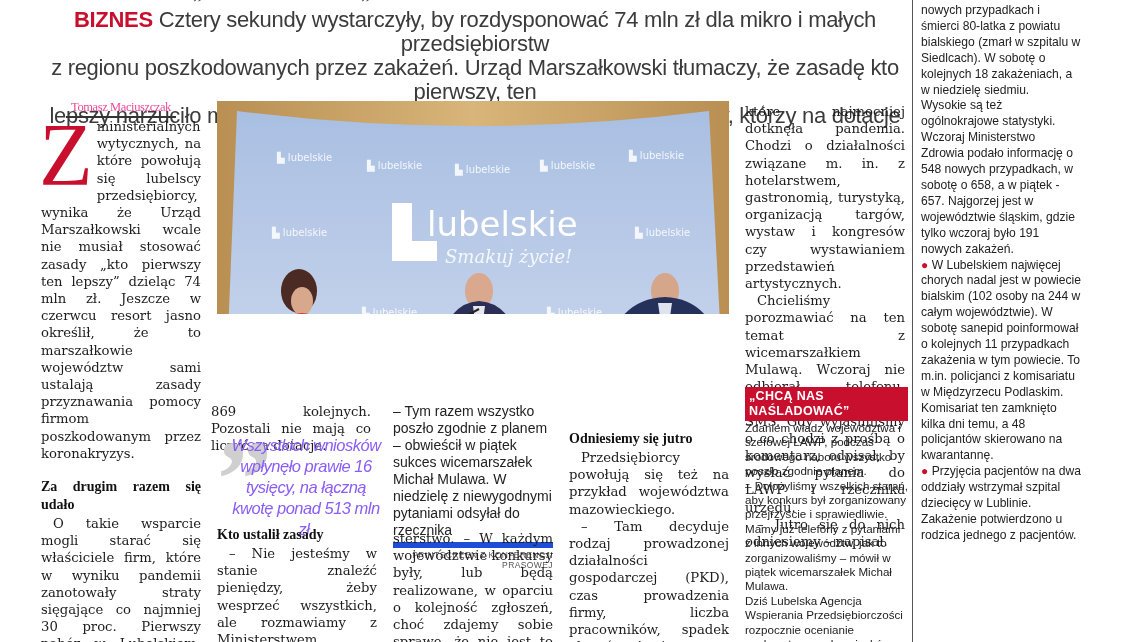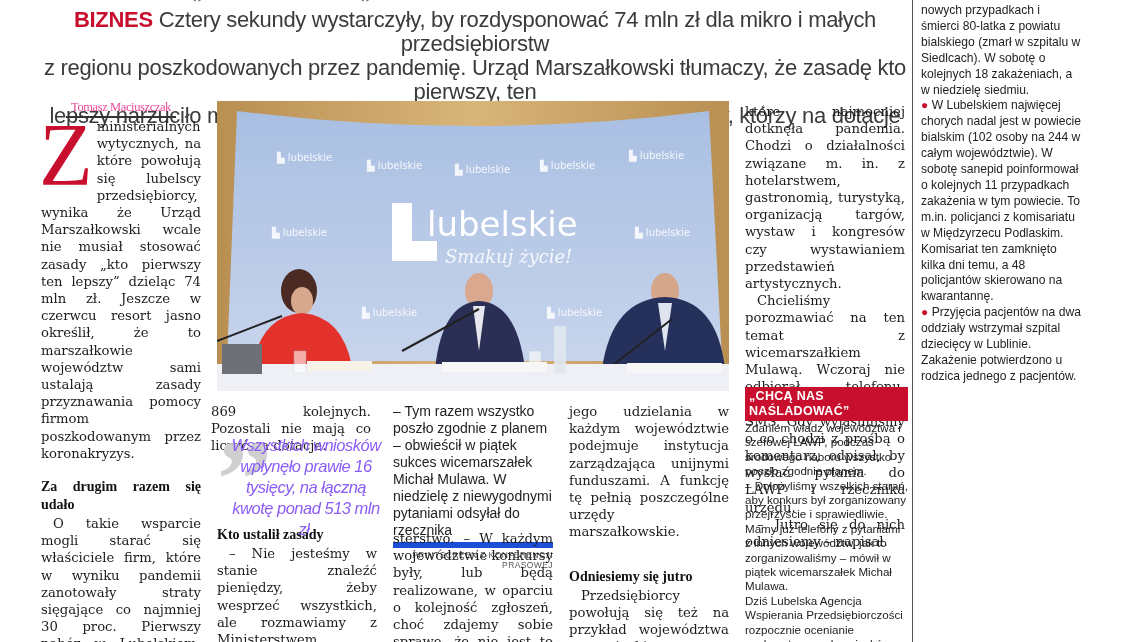--- a/index.html
+++ b/index.html
@@ -9,39 +9,39 @@
     .lead .tag { color:#c8102e; font-weight:bold; }
     .quote-mark { font-family:"Liberation Serif", serif; font-size:22px; color:#111; top:-10px; }
     .serif { font-family:"DejaVu Serif", "Liberation Serif", serif; font-size:13.2px; line-height:17.2px; text-align:justify; hyphens:manual; color:#1c1c1c; }
     .serif p { margin:0; text-indent:12px; }
     .serif p.noind { text-indent:0; }
     .subhead { font-family:"Liberation Serif", serif; font-weight:bold; font-size:14px; line-height:18px; margin:6px 0 1px 0; color:#111; }
     .sans { font-family:"Liberation Sans", sans-serif; font-size:12.2px; line-height:16.8px; color:#222; }
     .sans p { margin:0; }
     .byline { left:66px; top:100px; width:110px; font-family:Liberation Serif, serif; font-size:12.5px; color:#ec4899; text-align:center; border-bottom:2px solid #333; padding-bottom:1px; letter-spacing:-0.4px; }
     .dropcap { float:left; font-family:"Liberation Serif", serif; font-size:88px; line-height:70px; color:#c8102e; margin:2px 4px 0 -2px; height:72px; }
-    .photo { left:217px; top:101px; width:512px; height:290px; overflow:hidden; background:#c9a96e; }
+    .photo { left:217px; top:101px; width:512px; height:213px; overflow:hidden; background:#c9a96e; }
     .pullq { left:217px; top:435px; width:170px; }
     .pullq .mark { position:absolute; left:0; top:-6px; font-family:"Liberation Serif", serif; font-size:110px; line-height:100px; color:#cfcfcf; font-weight:bold; }
     .pullq .txt { position:relative; padding-left:8px; font-family:"Liberation Sans", sans-serif; font-style:italic; font-size:16.5px; line-height:21px; color:#8b5cf6; letter-spacing:-0.5px;text-align:center; }
     .caption-col { font-family:"Liberation Sans", sans-serif; font-size:14px; line-height:17px; color:#222; }
     .credit { font-family:"Liberation Sans", sans-serif; font-size:8.5px; color:#555; text-align:right; border-top:6px solid #1d4ed8; padding-top:2px; letter-spacing:0.4px; line-height:10px; }
     .boxhead { background:#c8102e; color:#fff; font-family:"Liberation Sans", sans-serif; font-weight:bold; font-size:12.5px; padding:2px 4px; display:inline-block; line-height:15px; letter-spacing:0.3px; }
     .vrule { background:#555; width:1px; }
     .bullet { color:#c8102e; font-size:12px; }
   </style>
 </head>
 <body>
 
 <div class="abs quote-mark" style="left:193px;">”</div>
 <div class="abs quote-mark" style="left:361px;">”</div>
 
 <div class="abs lead">
   <div><span class="tag">BIZNES</span> <span>Cztery sekundy wystarczyły, by rozdysponować 74 mln zł dla mikro i małych przedsiębiorstw</span></div>
-  <div>z regionu poszkodowanych przez pandemię. Urząd Marszałkowski tłumaczy, że zasadę kto pierwszy, ten</div>
+  <div>z regionu poszkodowanych przez zakażeń. Urząd Marszałkowski tłumaczy, że zasadę kto pierwszy, ten</div>
   <div>lepszy narzuciło ministerstwo. – To nieprawda – ripostują przedsiębiorcy, którzy na dotacje się nie załapali</div>
 </div>
 
 <div class="abs vrule" style="left:912px; top:0; height:642px;"></div>
 
 <div class="abs byline">Tomasz Maciuszczak</div>
 
 <div class="abs serif" style="left:41px; top:118px; width:160px;">
   <span class="dropcap">Z</span>
   <p class="noind">ministerialnych wytycznych, na które powołują się lubelscy przedsiębiorcy, wynika że Urząd Marszałkowski wcale nie musiał stosować zasady „kto pierwszy ten lepszy” dzieląc 74 mln zł. Jeszcze w czerwcu resort jasno określił, że to marszałkowie województw sami ustalają zasady przyznawania pomocy firmom poszkodowanym przez koronakryzys.</p>
@@ -123,21 +123,20 @@
 
 <div class="abs" style="left:393px; top:403px; width:160px;">
   <div class="caption-col">– Tym razem wszystko poszło zgodnie z planem – obwieścił w piątek sukces wicemarszałek Michał Mulawa. W niedzielę z niewygodnymi pytaniami odsyłał do rzecznika</div>
   <div class="credit" style="margin-top:3px;">PRINTSCREEN Z KONFERENCJI PRASOWEJ</div>
 </div>
 <div class="abs serif" style="left:393px; top:530px; width:160px;">
   <p class="noind">sterstwo. – W każdym województwie konkursy były, lub będą realizowane, w oparciu o kolejność zgłoszeń, choć zdajemy sobie sprawę, że nie jest to idealny sposób ich rozstrzygania – przekonywał Mulawa.</p>
 </div>
 
 <div class="abs serif" style="left:569px; top:403px; width:160px;">
-  <p class="noind">jego udzielania w każdym województwie podejmuje instytucja zarządzająca unijnymi funduszami. A funkcję tę pełnią poszczególne urzędy marszałkowskie.</p>
   <div class="subhead" style="margin-top:27px;">Odniesiemy się jutro</div>
   <p>Przedsiębiorcy powołują się też na przykład województwa mazowieckiego.</p>
   <p>– Tam decyduje rodzaj prowadzonej działalności gospodarczej (PKD), czas prowadzenia firmy, liczba pracowników, spadek obrotów. A nie to, czy kliknie</p>
 </div>
 
 <div class="abs serif" style="left:745px; top:103px; width:160px;">
   <p class="noind">które najmocniej dotknęła pandemia. Chodzi o działalności związane m. in. z hotelarstwem, gastronomią, turystyką, organizacją targów, wystaw i kongresów czy wystawianiem przedstawień artystycznych.</p>
   <p>Chcieliśmy porozmawiać na ten temat z wicemarszałkiem Mulawą. Wczoraj nie odbierał telefonu, poprosił o wysłanie SMS. Gdy wyjaśniliśmy o co chodzi z prośbą o komentarz, odpisał, by wysłać pytania do LAWP i rzecznika urzędu.</p>
   <p>– Jutro się do nich odniesiemy – napisał.</p>
 </div>
@@ -147,16 +146,17 @@
   <div class="sans" style="font-size:11.6px; line-height:14.4px;">
     <p>Zdaniem władz województwa i szefowej LAWP, podczas środowego naboru wszystko poszło zgodnie planem.</p>
     <p>– Dołożyliśmy wszelkich starań, aby konkurs był zorganizowany przejrzyście i sprawiedliwie. Mamy już telefony z pytaniami z innych województw, jak to zorganizowaliśmy – mówił w piątek wicemarszałek Michał Mulawa.</p>
     <p>Dziś Lubelska Agencja Wspierania Przedsiębiorczości rozpocznie ocenianie zaakceptowanych wniosków.</p>
 
   </div>
 </div>
 
 <div class="abs sans" style="left:921px; top:3px; width:160px; font-size:12.1px; line-height:15.9px;">
   <p>nowych przypadkach i śmierci 80-latka z powiatu bialskiego (zmarł w szpitalu w Siedlcach). W sobotę o kolejnych 18 zakażeniach, a w niedzielę siedmiu.</p>
+  <p>Wysokie są też ogólnokrajowe statystyki. Wczoraj Ministerstwo Zdrowia podało informację o 548 nowych przypadkach, w sobotę o 658, a w piątek - 657. Najgorzej jest w województwie śląskim, gdzie tylko wczoraj było 191 nowych zakażeń.</p>
   <p><span class="bullet">●</span> <span>W Lubelskiem najwięcej chorych nadal jest w powiecie bialskim (102 osoby na 244 w całym województwie). W sobotę sanepid poinformował o kolejnych 11 przypadkach zakażenia w tym powiecie. To m.in. policjanci z komisariatu w Międzyrzecu Podlaskim. Komisariat ten zamknięto kilka dni temu, a 48 policjantów skierowano na kwarantannę.</span></p>
   <p><span class="bullet">●</span> <span>Przyjęcia pacjentów na dwa oddziały wstrzymał szpital dziecięcy w Lublinie. Zakażenie potwierdzono u rodzica jednego z pacjentów.</span></p>
 
 </div>
 
 </body></html>

